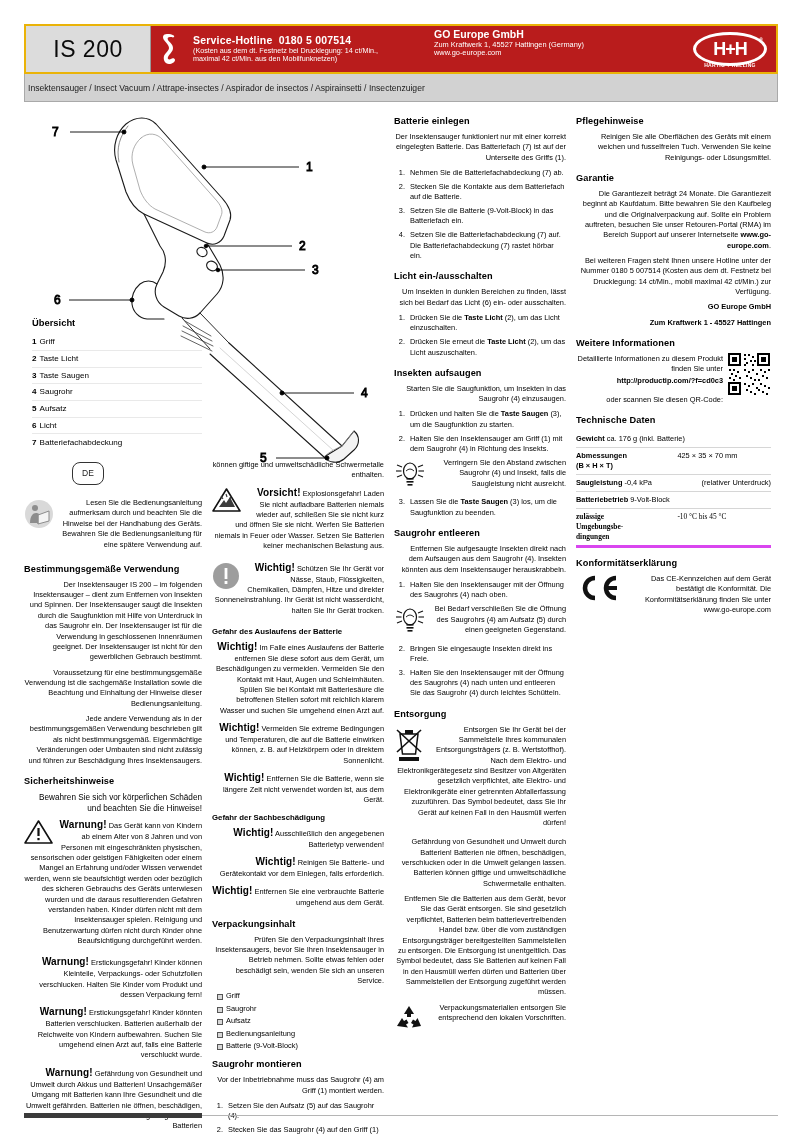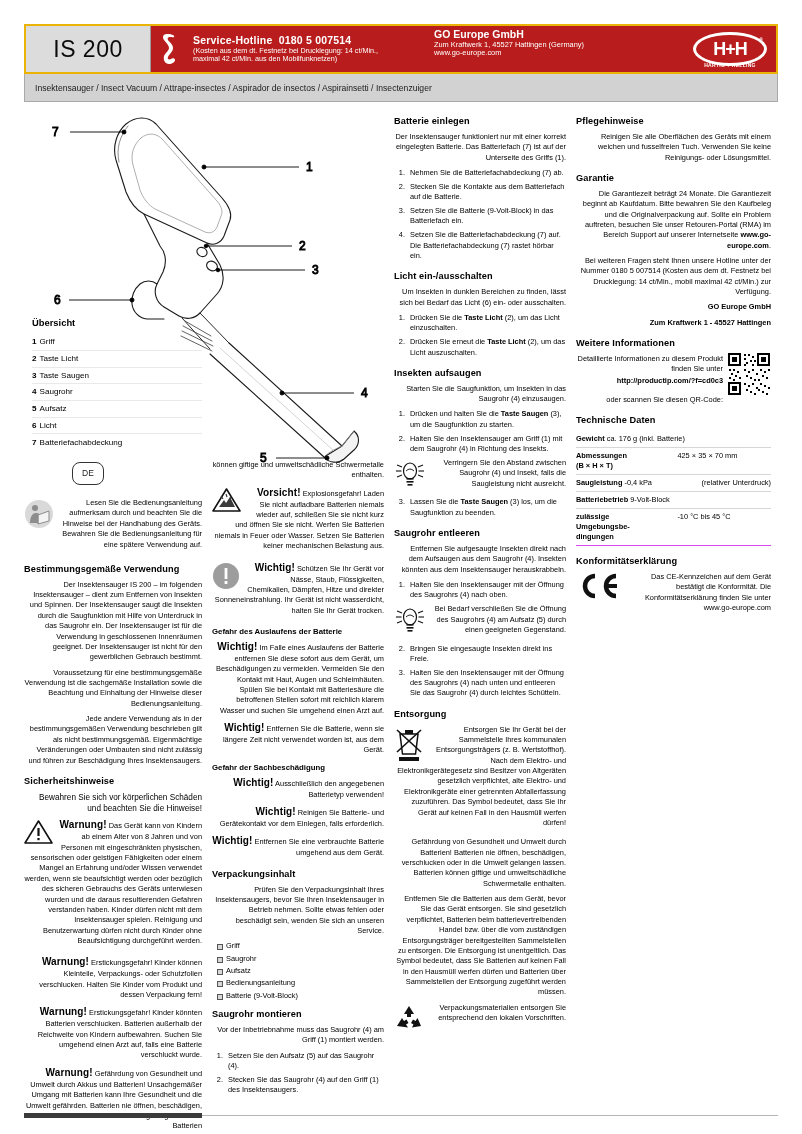--- a/index.html
+++ b/index.html
@@ -98,21 +98,21 @@
     position: absolute; top: 2px; right: 2px;
     font-size: 5px; color: #ffffff;
   }
 
   .subheader {
     height: 28px;
     background: #d2d2d2;
     border: 1px solid #a9a9a9;
     border-top: none;
     display: flex; align-items: center;
-    padding-left: 10px;
+    padding-left: 3px;
     font-size: 8.6px;
     color: #1a1a1a;
   }
 
   
   .content {
     display: flex;
     margin-top: 13px;
     gap: 0;
     height: 990px;
@@ -216,21 +216,21 @@
   }
   table.tech td {
     border-bottom: 1px solid #d6d6d6;
     padding: 3px 0 3px 0;
     vertical-align: top;
     line-height: 1.35;
   }
   table.tech td.k { width: 52%; font-weight: bold; }
   table.tech td.k span.norm { font-weight: normal; }
   table.tech td.v { width: 48%; }
-  table.tech tr:last-child td { border-bottom: 1px solid #d946ef; }
+  table.tech tr:last-child td { border-bottom: 3px solid #d946ef; font-family: Liberation Serif, serif; }
 
   .qr {
     width: 44px; height: 44px;
     float: right;
     margin: -2px 0 2px 4px;
   }
 
   .ce { float: left; margin: 1px 6px 2px 0; }
 
   
@@ -444,20 +444,21 @@
             <circle cx="14" cy="14" r="13" fill="#9d9d9d"></circle>
             <rect x="12.6" y="6" width="2.8" height="11" fill="#ffffff"></rect>
             <rect x="12.6" y="19" width="2.8" height="3" fill="#ffffff"></rect>
           </svg>
         </span>
         <p class="last"><span class="wtag">Wichtig!</span> <span>Schützen Sie Ihr Gerät vor Nässe, Staub, Flüssigkeiten, Chemikalien, Dämpfen, Hitze und direkter Sonneneinstrahlung. Ihr Gerät ist nicht wasserdicht, halten Sie Ihr Gerät trocken.</span></p>
       </div>
 
       <h3>Gefahr des Auslaufens der Batterie</h3>
       <p><span class="wtag">Wichtig!</span> <span>Im Falle eines Auslaufens der Batterie entfernen Sie diese sofort aus dem Gerät, um Beschädigungen zu vermeiden. Vermeiden Sie den Kontakt mit Haut, Augen und Schleimhäuten. Spülen Sie bei Kontakt mit Batteriesäure die betroffenen Stellen sofort mit reichlich klarem Wasser und suchen Sie umgehend einen Arzt auf.</span></p>
+      <p><span class="wtag">Wichtig!</span> <span>Vermeiden Sie extreme Bedingungen und Temperaturen, die auf die Batterie einwirken können, z. B. auf Heizkörpern oder in direktem Sonnenlicht.</span></p>
       <p><span class="wtag">Wichtig!</span> <span>Entfernen Sie die Batterie, wenn sie längere Zeit nicht verwendet worden ist, aus dem Gerät.</span></p>
 
       <h3>Gefahr der Sachbeschädigung</h3>
       <p><span class="wtag">Wichtig!</span> <span>Ausschließlich den angegebenen Batterietyp verwenden!</span></p>
       <p><span class="wtag">Wichtig!</span> <span>Reinigen Sie Batterie- und Gerätekontakt vor dem Einlegen, falls erforderlich.</span></p>
       <p><span class="wtag">Wichtig!</span> <span>Entfernen Sie eine verbrauchte Batterie umgehend aus dem Gerät.</span></p>
 
       <h2>Verpackungsinhalt</h2>
       <p>Prüfen Sie den Verpackungsinhalt Ihres Insektensaugers, bevor Sie Ihren Insektensauger in Betrieb nehmen. Sollte etwas fehlen oder beschädigt sein, wenden Sie sich an unseren Service.</p>
       <ul class="parts">

